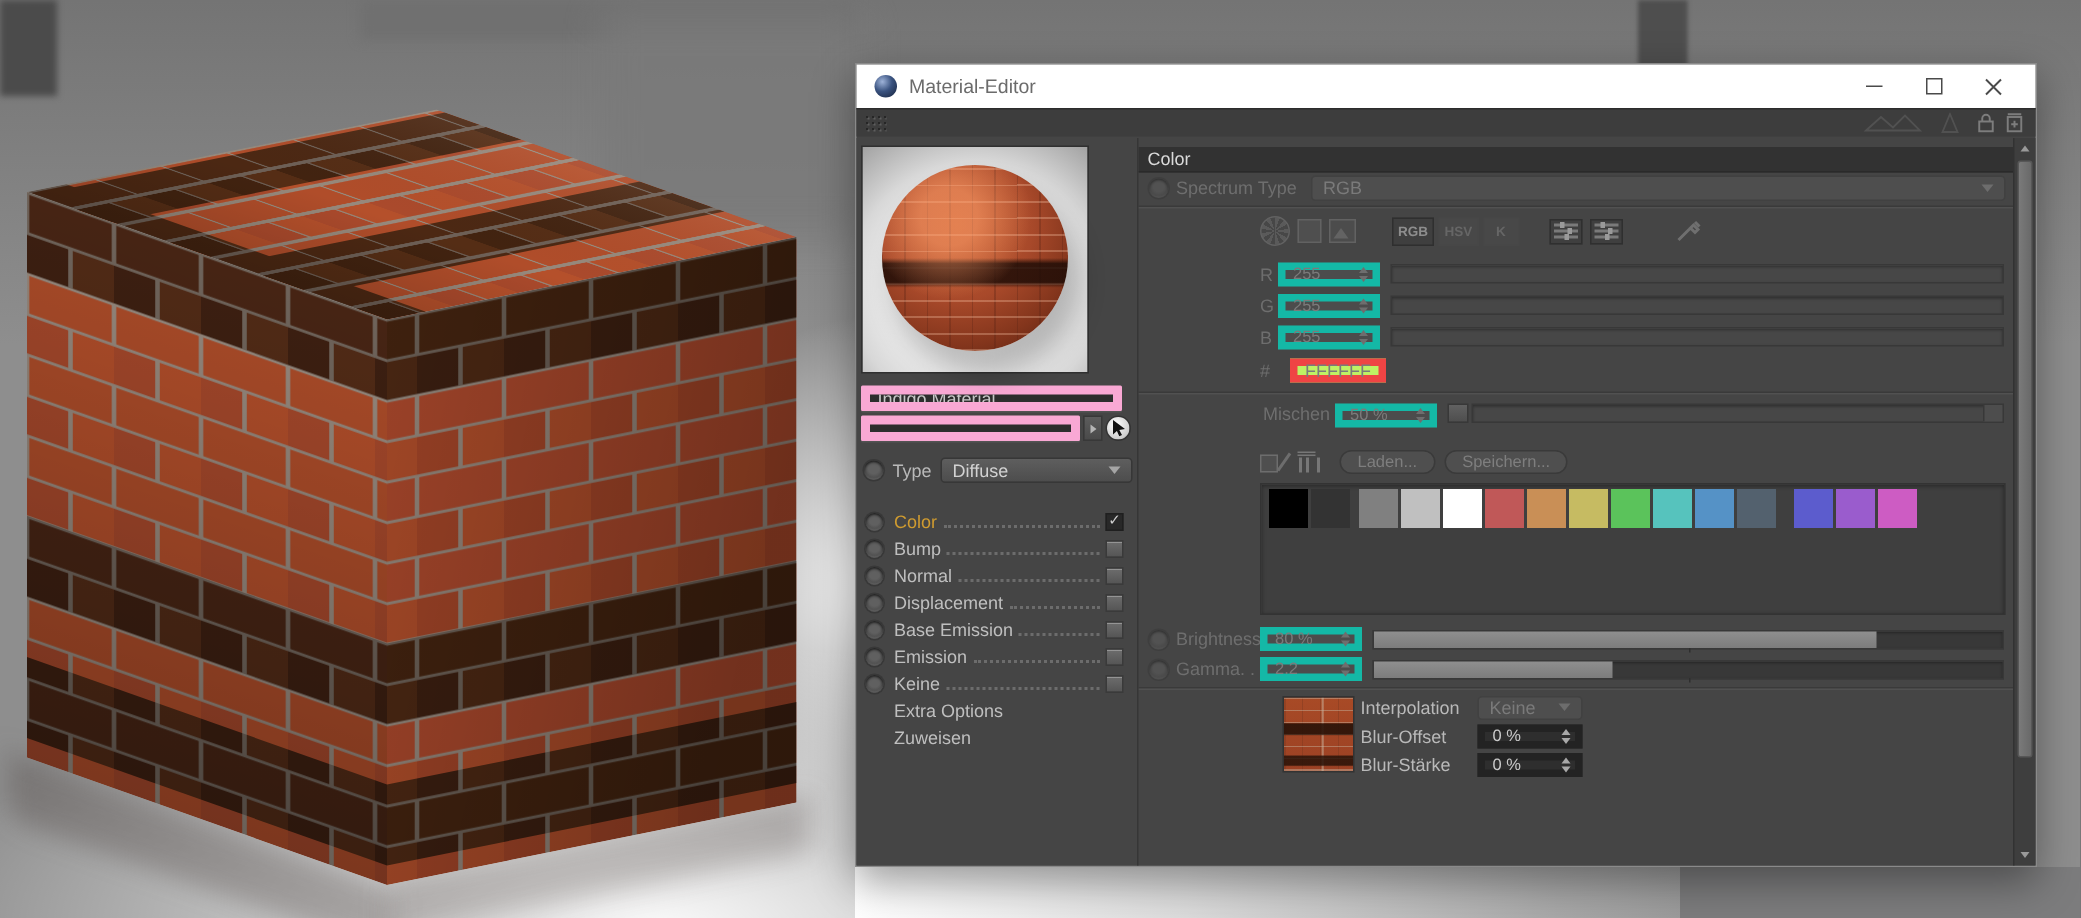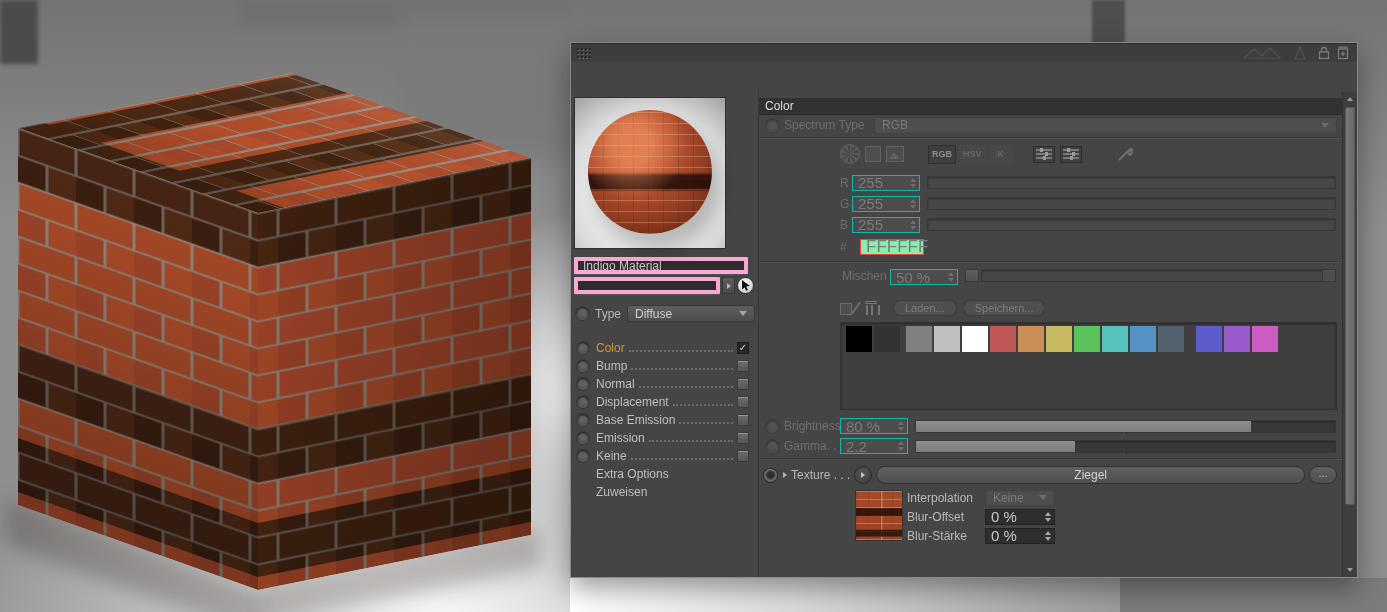--- a/index.html
+++ b/index.html
@@ -58,21 +58,21 @@
   .prev{width:152px;height:152px;margin:2px 0 0 1px;border:1px solid #303030;position:relative;
         background:radial-gradient(circle at 50% 62%,#fefefe 30%,#d8d8d8 70%,#a2a2a2 100%)}
   .sphere{position:absolute;left:13px;top:12px;width:124px;height:124px;border-radius:50%;
         box-shadow:7px 15px 18px rgba(0,0,0,.25);
         background:
           radial-gradient(circle at 36% 28%,rgba(255,160,110,.55) 0 16%,rgba(255,160,110,0) 46%),
           linear-gradient(rgba(0,0,0,0) 0 50%,rgba(30,12,6,.85) 53% 63%,rgba(0,0,0,0) 66%),
           repeating-linear-gradient(0deg,rgba(255,205,175,.30) 0 1px,rgba(0,0,0,0) 1px 11px),
           repeating-linear-gradient(90deg,rgba(90,35,20,.32) 0 1px,rgba(0,0,0,0) 1px 15px),
           radial-gradient(circle at 40% 32%,#c35b2e 0%,#a8492a 45%,#83351c 72%,#5e2513 92%,#4c1e0f 100%)}
-  .tfield{display:block;width:174px;height:17px;background:#2d2d2d;border:4px solid #f9a8d4;border-radius:1px;
+  .tfield{display:block;width:174px;height:17px;background:#2d2d2d;border:6px solid #f9a8d4;border-radius:1px;
         box-shadow:0 1px 0 rgba(255,255,255,.08);color:#c7c7c7;font-size:12px;padding:0 5px;outline:none;
         font-family:"Liberation Sans",sans-serif}
   .namefield{margin:8px 0 0 1px}
   .searchrow{display:flex;align-items:center;margin:3px 0 0 1px;gap:2px}
   .searchrow .tfield{width:146px}
   .minibtn{width:13px;height:17px;background:linear-gradient(#5c5c5c,#4a4a4a);border:1px solid #383838;
         display:flex;align-items:center;justify-content:center}
   .tri-r{width:0;height:0;border-top:3px solid transparent;border-bottom:3px solid transparent;border-left:4px solid #b5b5b5}
   .circlebtn{width:17px;height:17px;border-radius:50%;background:radial-gradient(circle at 40% 35%,#ffffff,#cfcfcf 70%,#9a9a9a);
         border:1px solid #333;display:flex;align-items:center;justify-content:center}
@@ -102,22 +102,22 @@
   .extrarow{display:flex;align-items:center;height:18px;padding-left:23px;color:#bfbfbf}
 
   
   .rpan{flex:1;background:#454545;border-left:1px solid #363636;overflow:hidden;padding-top:6px}
   .sechead{height:17px;background:#323232;color:#dadada;font-size:12px;padding:1px 6px;border-bottom:1px solid #2a2a2a}
   .rrow{display:flex;align-items:center;height:20px;padding:0 5px 0 7px}
   .rl{color:#6e6e6e;white-space:nowrap}
   .rl.en{color:#b9b9b9}
   .mr5{margin-right:5px}
   .sep{height:2px;border-top:1px solid #3a3a3a;border-bottom:1px solid #515151;margin:2px 0}
-  .spin{height:16px;width:68px;flex:none;background:#4c4c4c;border:1px solid #14b8a6;color:#7b7b7b;
-        display:flex;align-items:center;padding:0 3px 0 5px;font-size:15px}
+  .spin{height:16px;width:68px;flex:none;background:#4c4c4c;border:5px solid #14b8a6;color:#7b7b7b;
+        display:flex;align-items:center;padding:0 3px 0 5px;font-size:11px}
   .spin .v{flex:1}
   .arrcol{display:flex;flex-direction:column;gap:2px;align-items:center}
   .t-u{width:0;height:0;border-left:3px solid transparent;border-right:3px solid transparent;border-bottom:4px solid #6e6e6e}
   .t-dn{width:0;height:0;border-left:3px solid transparent;border-right:3px solid transparent;border-top:4px solid #6e6e6e}
   .spin.en{background:#2e2e2e;border-color:#232323;color:#c9c9c9}
   .spin.en .t-u{border-bottom-color:#a9a9a9}
   .spin.en .t-dn{border-top-color:#a9a9a9}
   .groove{flex:1;height:13px;margin:0 1px 0 7px;background:#474747;border:1px solid #383838;box-shadow:inset 0 1px 2px rgba(0,0,0,.35);position:relative}
   .groove.lit{background:#383838}
   .fill{height:100%;background:linear-gradient(#8f8f8f,#7c7c7c)}
@@ -136,22 +136,22 @@
   .modebtn{min-width:24px;height:19px;border:1px solid #2f2f2f;background:#3f3f3f;color:#8d8d8d;
         font-size:9px;font-weight:bold;display:flex;align-items:center;justify-content:center;padding:0 3px}
   .modebtn.off{border-color:#474747;background:#484848;color:#666}
   .slid-ic{width:22px;height:17px;border:1px solid #2f2f2f;background:#3f3f3f;display:flex;flex-direction:column;justify-content:space-evenly;padding:0 2px}
   .slid-ic i{display:block;height:2px;background:#7a7a7a;position:relative}
   .slid-ic i::after{content:"";position:absolute;top:-1px;width:3px;height:4px;background:#9a9a9a}
   .slid-ic i:nth-child(1)::after{left:30%}.slid-ic i:nth-child(2)::after{left:60%}.slid-ic i:nth-child(3)::after{left:45%}
   .rgbrow{display:flex;align-items:center;height:21px;padding:0 5px 0 81px}
   .rgbl{width:12px;color:#6e6e6e}
   .hexrow{display:flex;align-items:center;height:24px;padding:0 5px 0 81px}
-  .hexfield{width:64px;height:16px;background:#86efac;border:1px solid #ef4444;color:#7b7b7b;
-        font-size:17px;display:flex;align-items:center;padding:0 5px;margin-left:8px}
+  .hexfield{width:64px;height:16px;background:#bef264;border:5px solid #ef4444;color:#7b7b7b;
+        font-size:12px;display:flex;align-items:center;padding:0 5px;margin-left:8px}
   .mixrow{display:flex;align-items:flex-start;height:20px;margin-top:6px;padding:0 5px 0 83px}
   .mixrow .rl{width:48px}
   .actrow{display:flex;align-items:center;height:22px;margin-top:8px;padding-left:81px;gap:6px}
   .penicon{width:18px;height:16px;position:relative}
   .penicon::before{content:"";position:absolute;left:0;top:3px;width:10px;height:10px;border:1px solid #6d6d6d;background:#4f4f4f}
   .penicon::after{content:"";position:absolute;right:1px;top:1px;width:2px;height:14px;background:#6d6d6d;transform:rotate(35deg)}
   .trash{width:13px;height:15px;position:relative;border-left:1px solid transparent}
   .trash::before{content:"";position:absolute;left:0;top:2px;width:12px;height:1px;background:#777;box-shadow:0 -2px 0 -0px #777}
   .trash::after{content:"";position:absolute;left:1px;top:4px;width:10px;height:10px;border-left:2px solid #777;border-right:2px solid #777;
         background:linear-gradient(90deg,transparent 0 3px,#777 3px 5px,transparent 5px)}
@@ -292,20 +292,36 @@
         <rect width="273" height="85" fill="url(#gT)"></rect>
       </svg>
     </div>
   </div>
 
   <div class="abs bd-bl"></div>
   <div class="abs bd-br"></div>
 
   <div class="mwin">
 
+    <div class="titlebar">
+      <span class="appic"></span>
+      <span class="wtitle">Material-Editor</span>
+      <span class="tspacer"></span>
+      <span class="winbtn">
+          <span class="minbar"></span>
+        </span>
+      <span class="winbtn">
+          <span class="maxsq"></span>
+        </span>
+      <span class="winbtn">
+        <svg width="12" height="12" viewBox="0 0 12 12">
+            <path d="M1 1 L11 11 M11 1 L1 11" stroke="#4a4a4a" stroke-width="1.3"></path>
+          </svg>
+      </span>
+    </div>
 
     <div class="tbar">
       <span class="grip"></span>
       <span class="tspacer"></span>
       <svg class="ghost" width="40" height="14" viewBox="0 0 40 14">
           <path d="M2 12 L12 3 L20 10 L28 2 L38 12 Z" fill="none" stroke="#999" stroke-width="1.2"></path>
         </svg>
       <svg class="ghost" width="16" height="14" viewBox="0 0 16 14">
           <path d="M8 1 L13 13 L3 13 Z" fill="none" stroke="#999" stroke-width="1.2"></path>
         </svg>
@@ -546,30 +562,20 @@
                 <i class="t-dn"></i>
               </span>
           </span>
           <div class="groove lit">
             <div class="fill" style="width: 38%;"></div>
             <span class="tick"></span>
           </div>
         </div>
         <div class="sep"></div>
 
-        <div class="texrow">
-          <span class="knob on"></span>
-          <i class="tri-r" style="margin-left:6px"></i>
-          <span class="lbl">Texture . . .</span>
-          <span class="playbtn">
-              <i class="tri-r"></i>
-            </span>
-          <div class="zieg">Ziegel</div>
-          <span class="morebtn">...</span>
-        </div>
 
         <div class="texsub">
           <div class="texthumb"></div>
           <div class="subrow">
             <span class="rl en">Interpolation</span>
             <div class="dd dis">
               <span>Keine</span>
               <i class="tri-d"></i>
             </div>
           </div>

